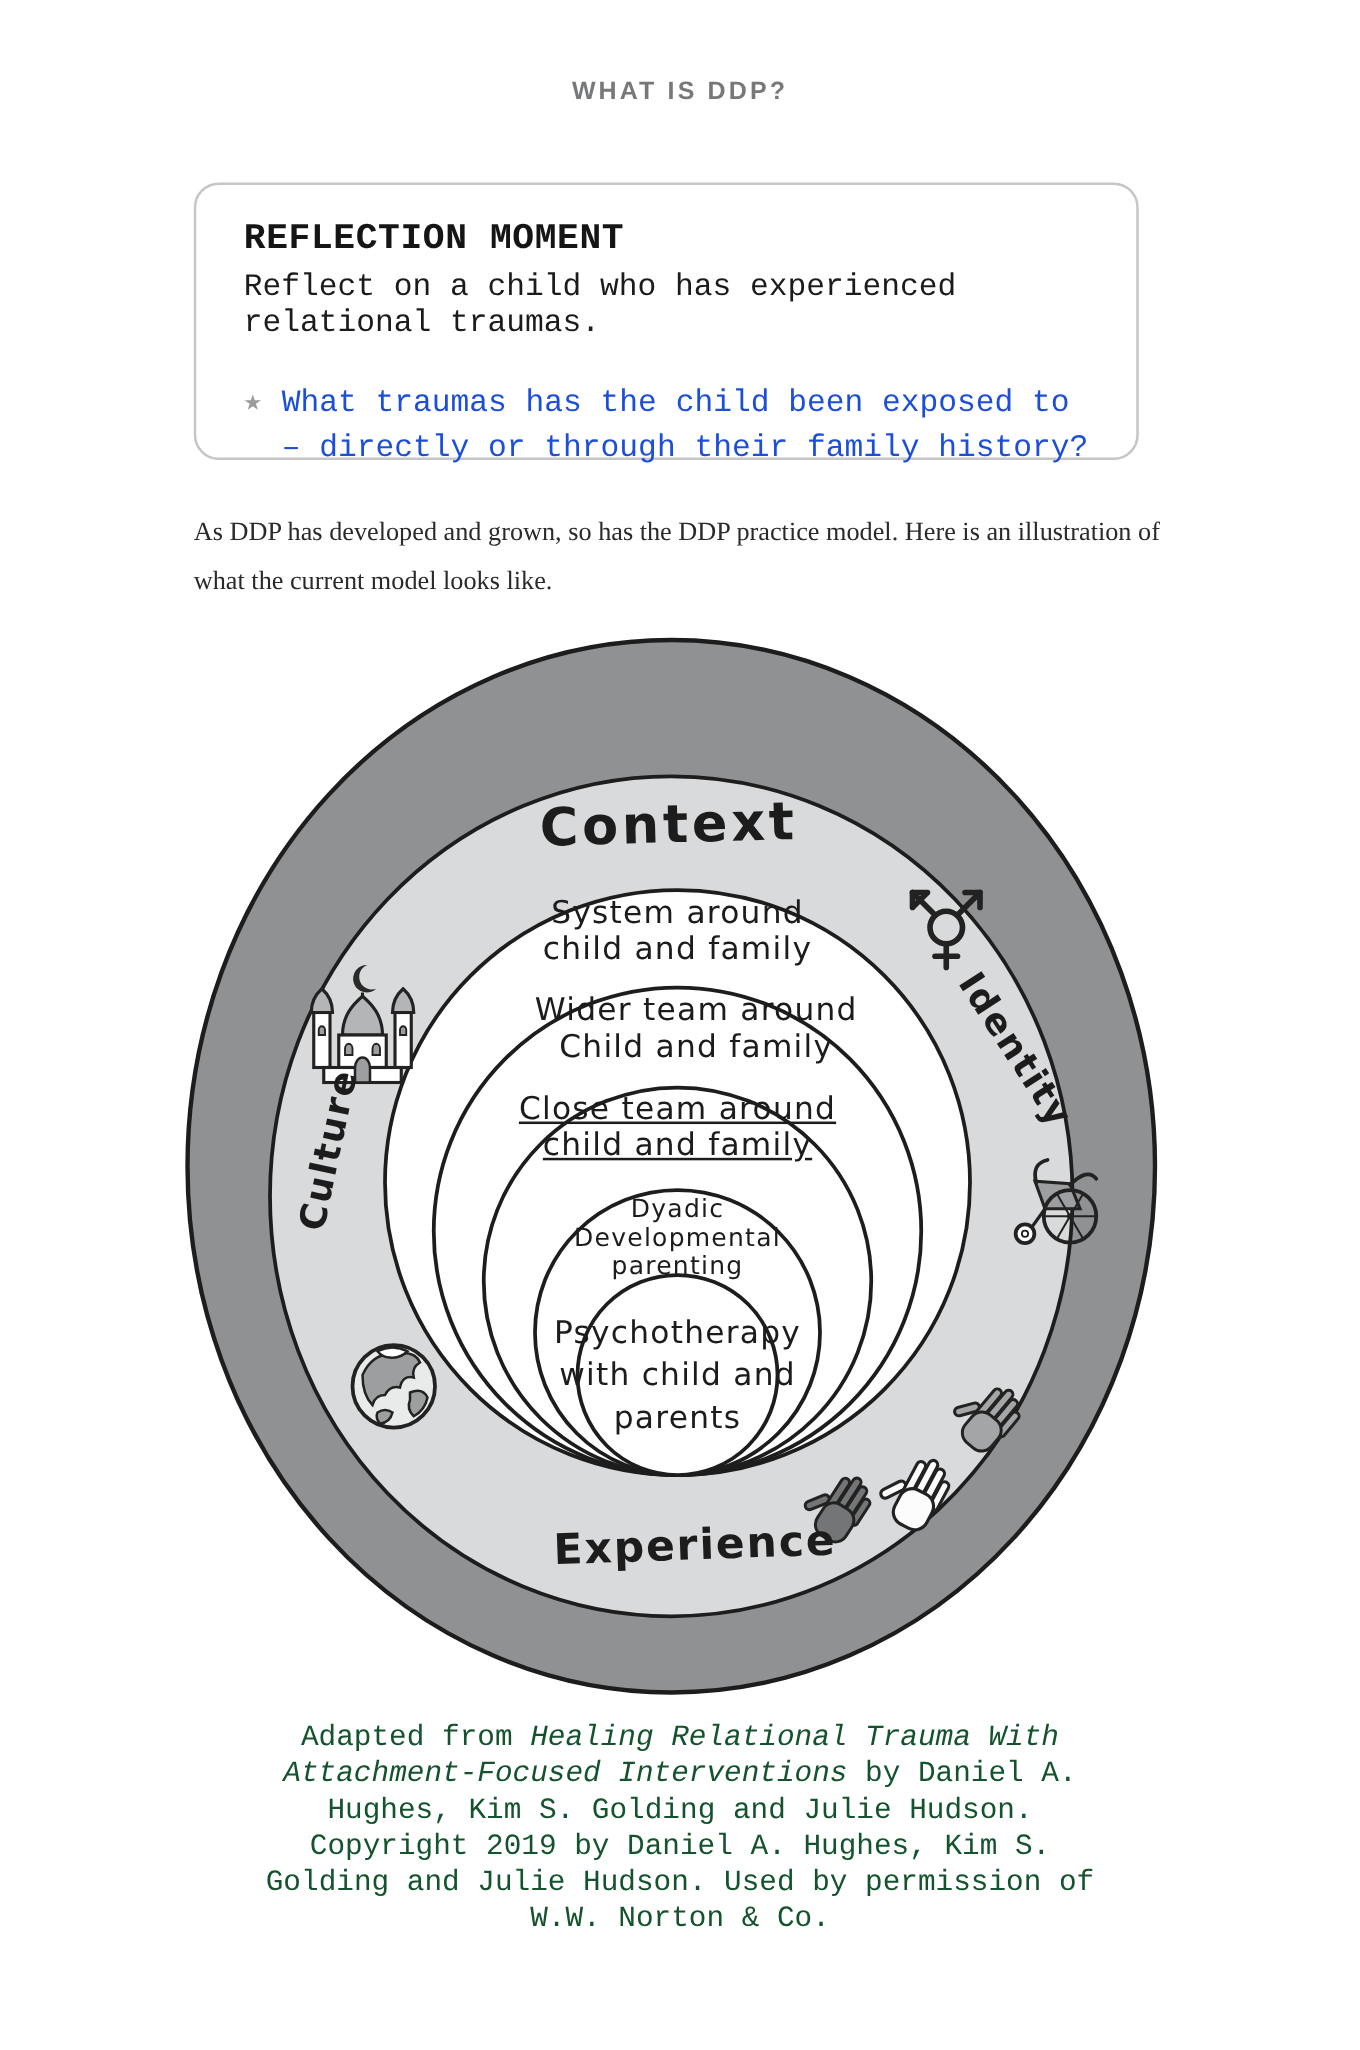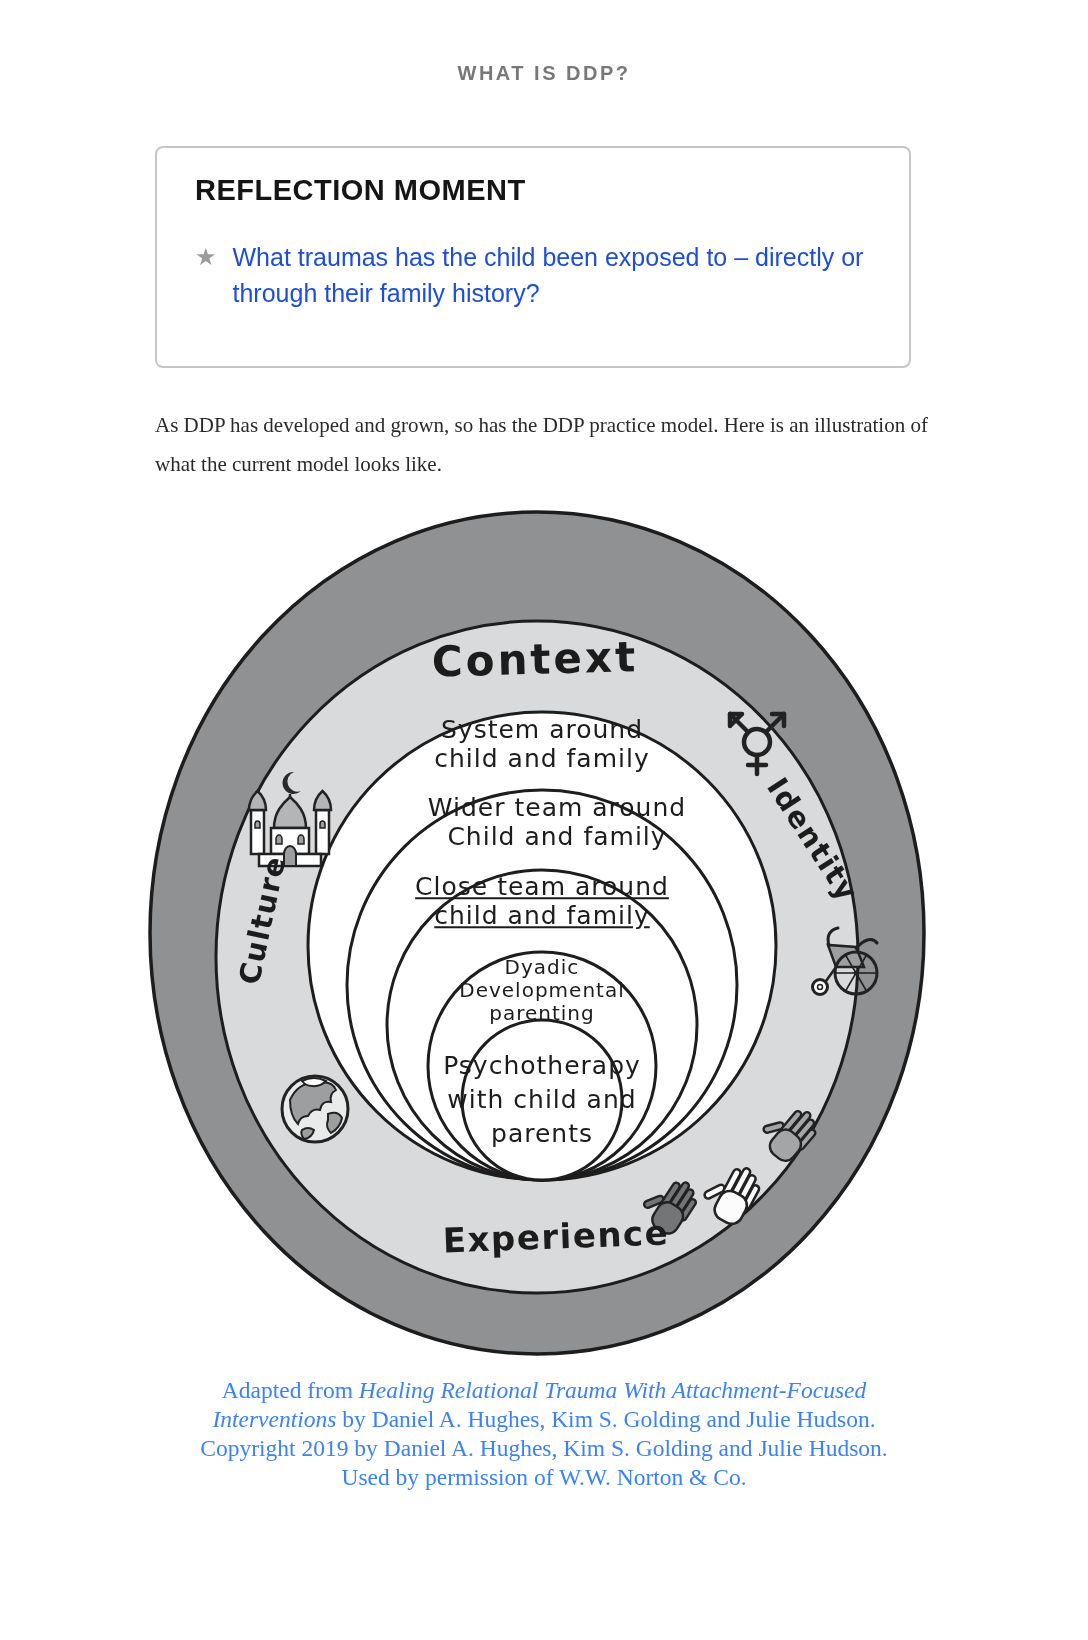--- a/index.html
+++ b/index.html
@@ -11,23 +11,24 @@
     overflow:hidden;
   }
   .running-head{
     position:absolute;top:62px;left:0;width:100%;
     text-align:center;
     font-size:20px;font-weight:bold;letter-spacing:2.5px;
     color:#77787a;
   }
   .reflection-box{
     position:absolute;left:155px;top:146px;width:756px;height:222px;
-    border:2.5px solid #c5c6c8;border-radius:8px;
+    border:2.5px solid #c5c6c8;border-radius:20px;
     box-sizing:border-box;
     padding:26px 38px;
+    font-family:Liberation Mono, monospace;
   }
   .reflection-title{
     font-size:29px;font-weight:bold;color:#151515;letter-spacing:.5px;
     margin:0 0 8px 0;
   }
   .reflection-intro{
     font-size:25px;color:#1b1b1b;margin:0;
   }
   .reflection-bullet{
     display:flex;align-items:flex-start;margin-top:32px;
@@ -54,39 +55,40 @@
     letter-spacing:1px;
     line-height:1.15;
   }
   .lbl-context{font-size:42px;font-weight:bold;letter-spacing:3px;transform:translate(-50%,-50%) rotate(-1.5deg);}
   .lbl-ring{font-size:29px;font-weight:600;letter-spacing:1.5px;}
   .lbl-circle{font-size:25px;}
   .lbl-small{font-size:20px;}
   .lbl-psy{line-height:1.35;}
   .attribution{
     position:absolute;left:194px;top:1376px;width:700px;
-    font-family:Liberation Serif, serif;
-    font-size:23.5px;line-height:29px;color:#3b82f6;
+    font-family:Liberation Mono, monospace;
+    font-size:23.5px;line-height:29px;color:#14532d;
     text-align:center;
   }
   .attribution .ital{font-style:italic;}
   .page-num{
     position:absolute;left:0;top:1552px;width:100%;
     text-align:center;font-size:25px;font-weight:bold;color:#6f7173;
   }
 </style>
 </head>
 <body>
 
 <div class="page">
 
   <div class="running-head">WHAT IS DDP?</div>
 
   <div class="reflection-box">
     <p class="reflection-title">REFLECTION MOMENT</p>
+    <p class="reflection-intro">Reflect on a child who has experienced relational traumas.</p>
     <div class="reflection-bullet">
       <span class="star">★</span>
       <span class="bullet-text">What traumas has the child been exposed to – directly or through their family history?</span>
     </div>
   </div>
 
   <div class="body-par">As DDP has developed and grown, so has the DDP practice model. Here is an illustration of what the current model looks like.</div>
 
   <svg class="diagram-svg" width="1088" height="870" viewBox="0 0 1088 870">
 

